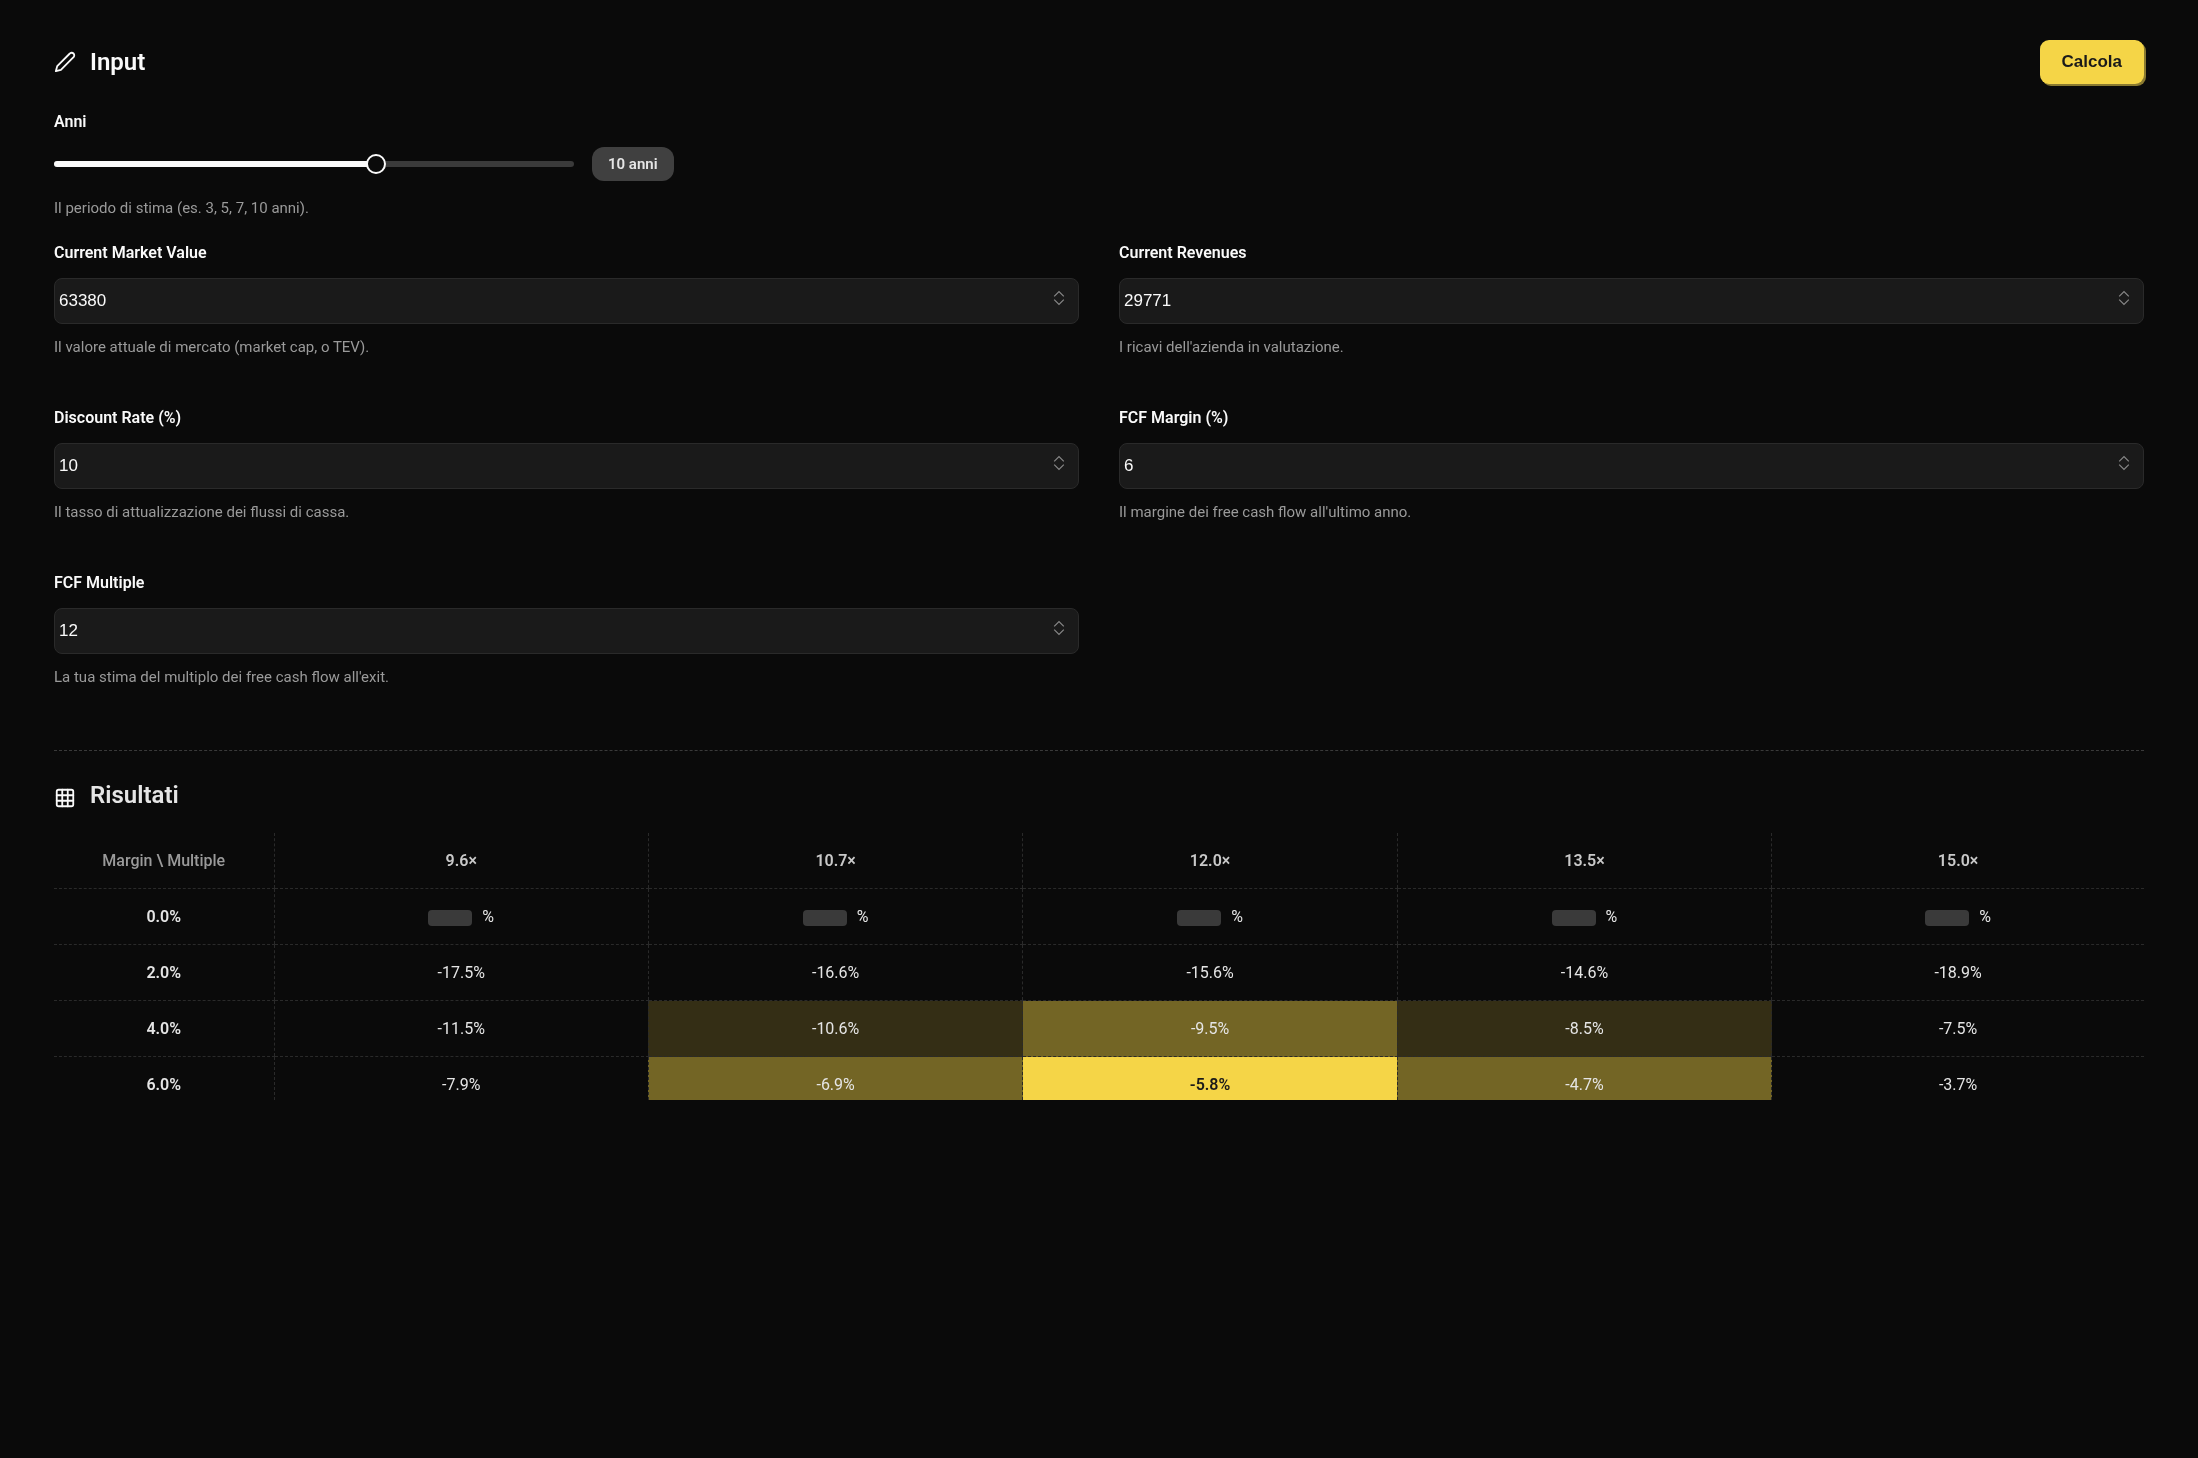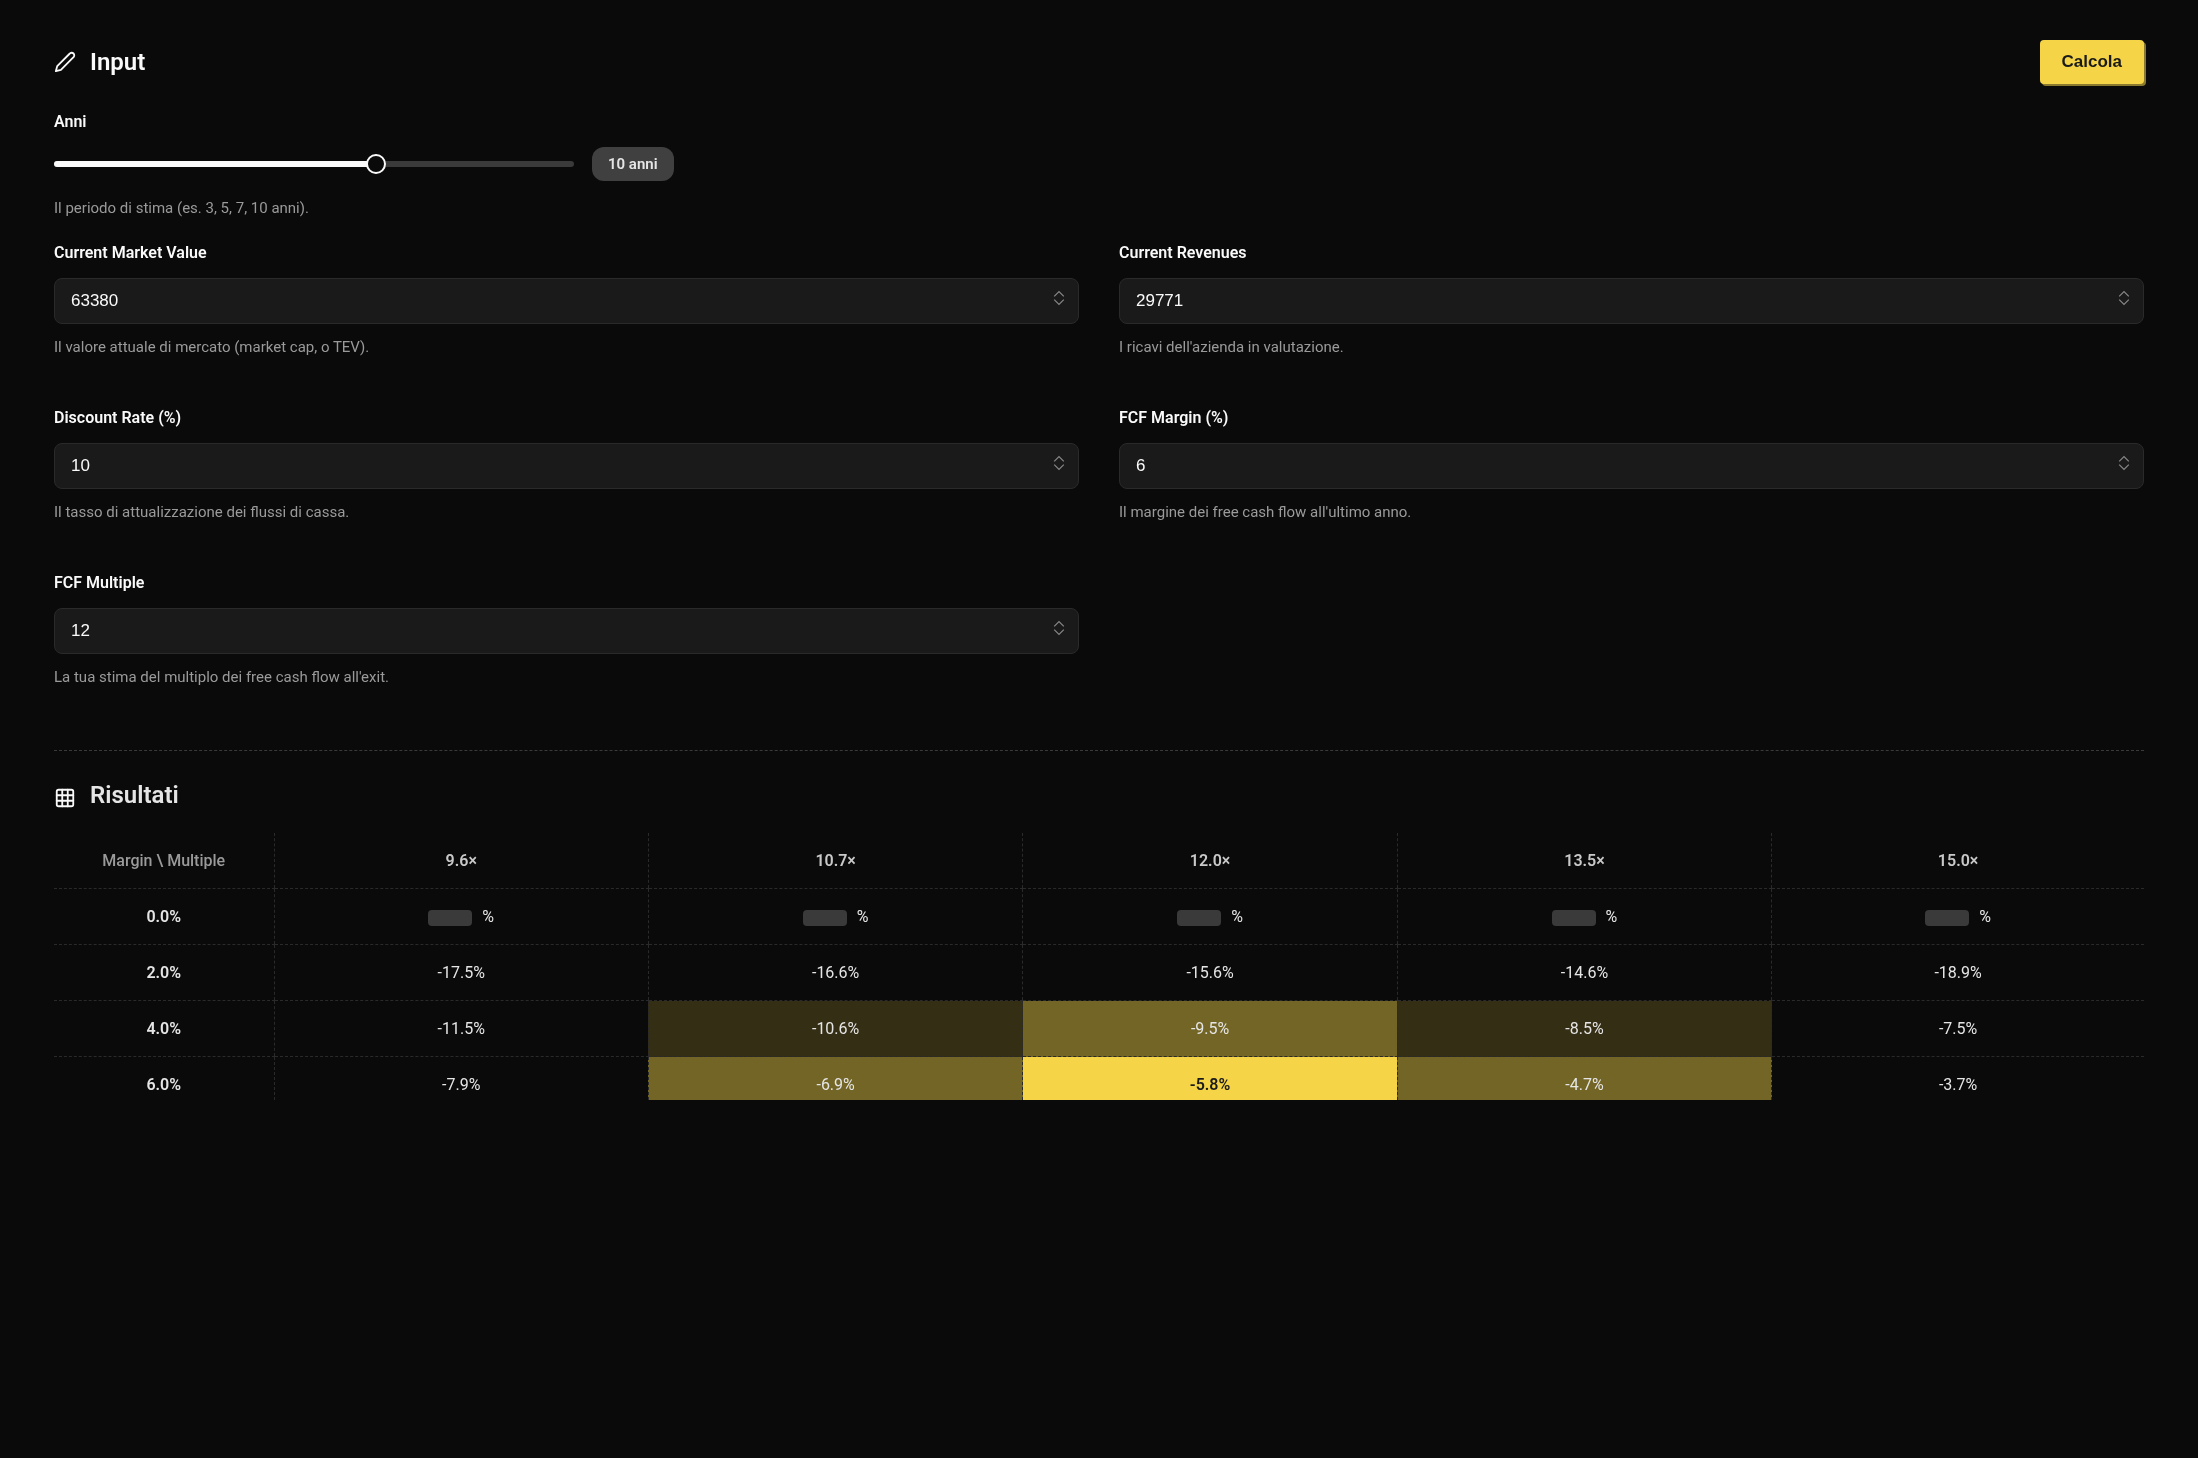--- a/index.html
+++ b/index.html
@@ -26,21 +26,21 @@
   }
   .icon {
     width: 22px;
     height: 22px;
     color: #fafafa;
   }
   .calc-btn {
     background: #f5d547;
     color: #1a1a1a;
     border: none;
-    border-radius: 4px;
+    border-radius: 9px;
     padding: 12px 22px;
     font-size: 17px;
     font-weight: 600;
     cursor: pointer;
     box-shadow: 2px 2px 0 #8a7a30;
   }
   .field-block { margin-bottom: 24px; }
   .field-label {
     font-size: 16px;
     font-weight: 600;
@@ -101,21 +101,21 @@
   .num-input-wrap {
     position: relative;
   }
   .num-input {
     width: 100%;
     background: #1a1a1a;
     border: 1px solid #2a2a2a;
     border-radius: 8px;
     color: #fafafa;
     font-size: 17px;
-    padding: 12px 40px 12px 16px;
+    padding: 12px 40px 12px 4px;
     outline: none;
   }
   .stepper {
     position: absolute;
     right: 10px;
     top: 50%;
     transform: translateY(-50%);
     width: 16px; height: 22px;
     display:flex; flex-direction:column;
     color:#888;

